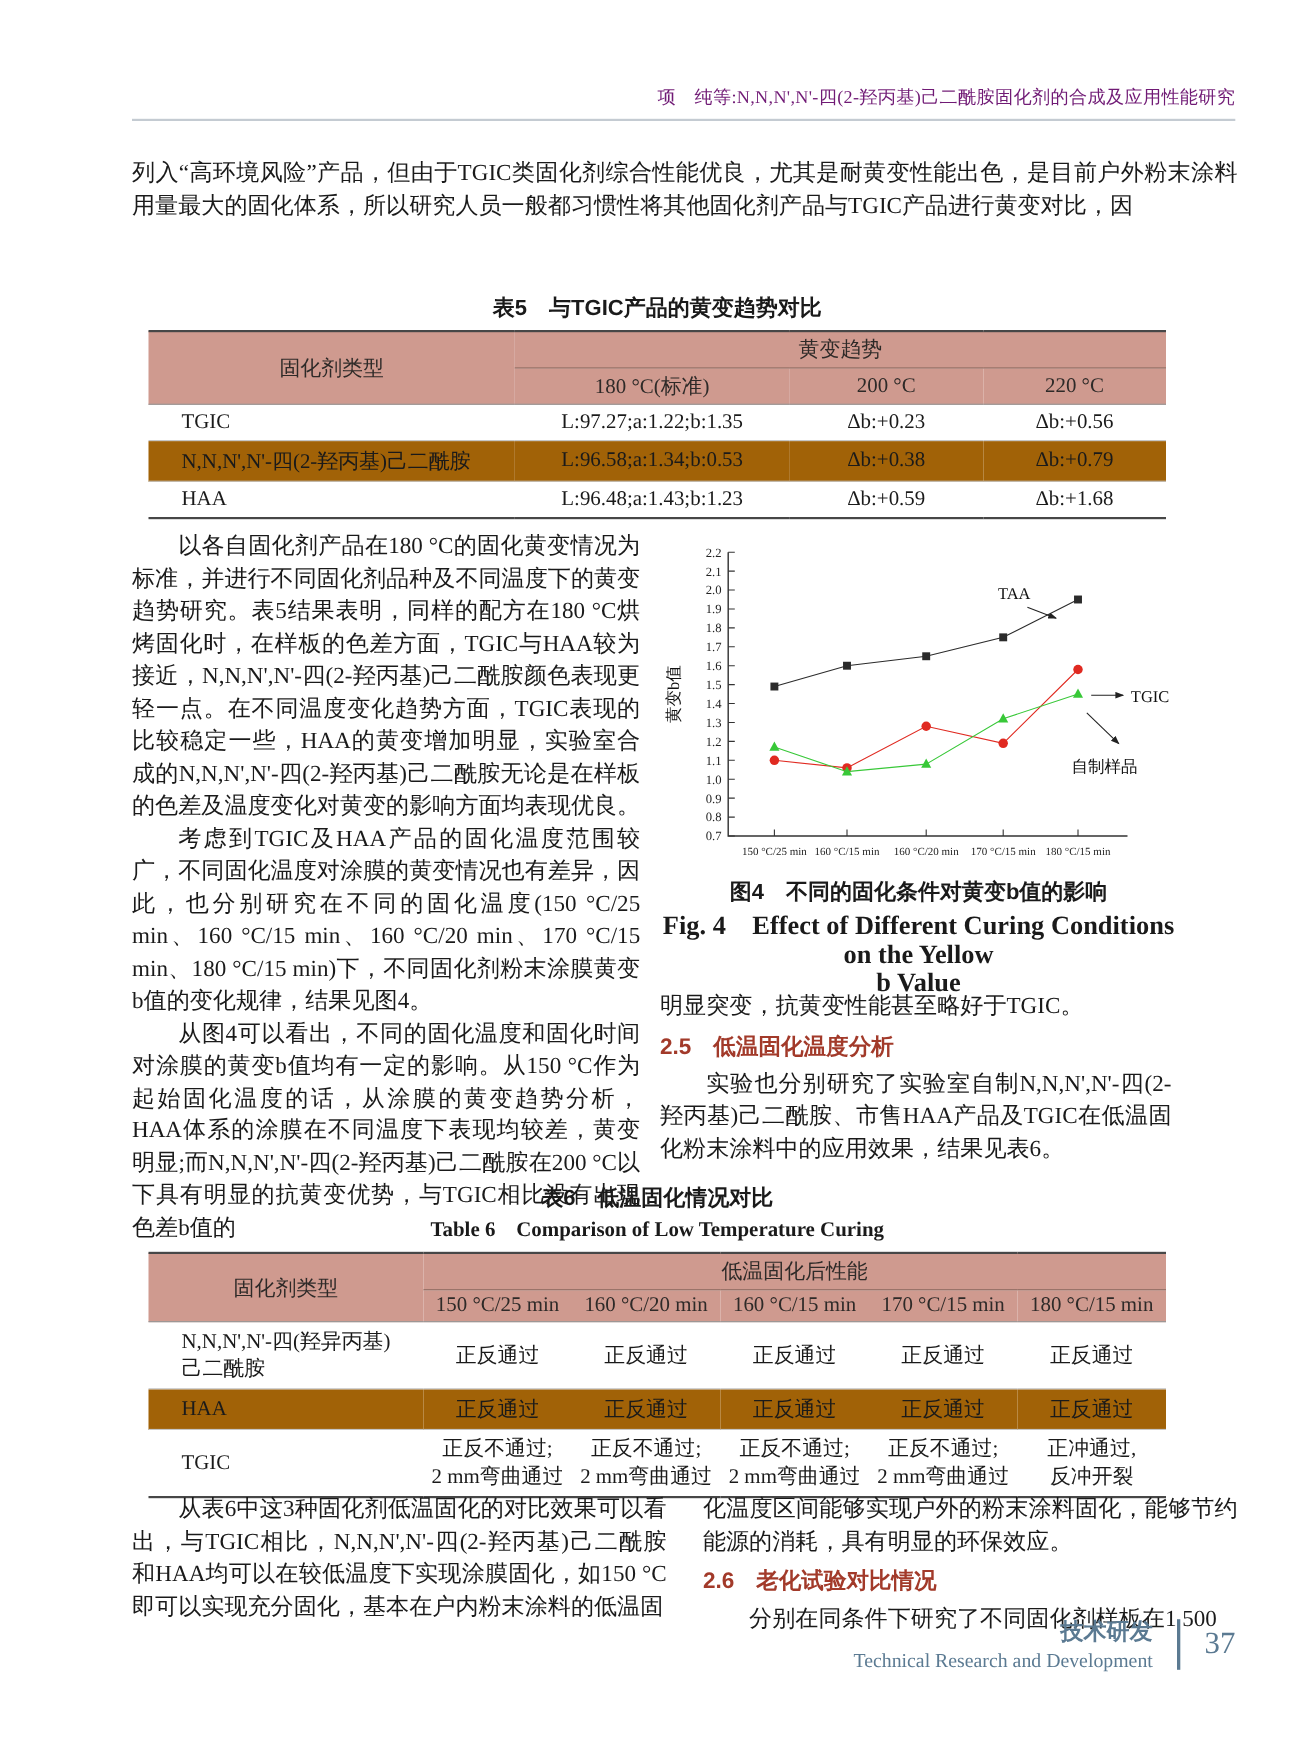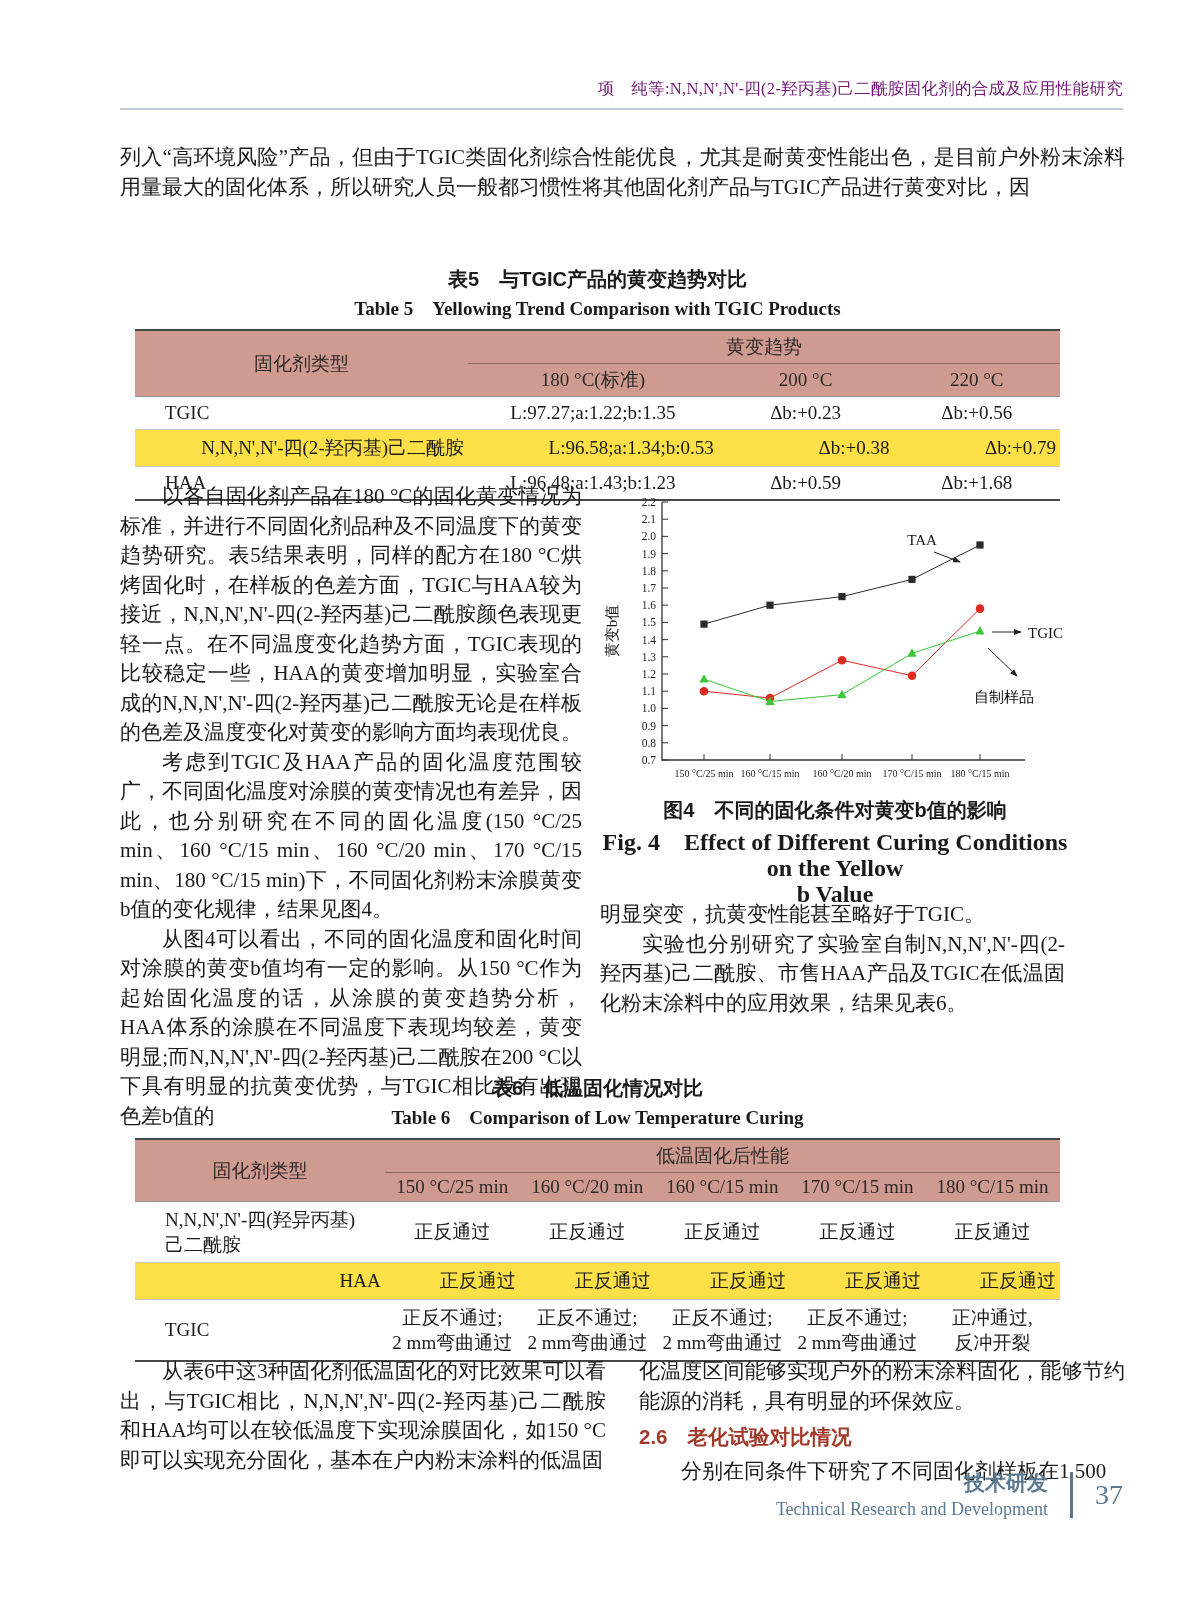--- a/index.html
+++ b/index.html
@@ -21,21 +21,21 @@
   .tbl-title-cn{text-align:center;font-weight:bold;font-size:20px;
      font-family:"Liberation Sans","DejaVu Sans",sans-serif;}
   .tbl-title-en{text-align:center;font-weight:bold;font-size:19px;margin-top:3px;}
   table{width:100%;border-collapse:collapse;margin-top:7px;
      border-top:2px solid #474747;border-bottom:2px solid #474747;}
   thead th{background:#cf9a8f;font-weight:normal;font-size:19px;padding:3px 4px;color:#2e2a28;}
   th.spanhead{border-bottom:1px solid #8d6a60;}
   tbody td{font-size:19px;padding:5px 4px;text-align:center;border-top:1px solid #c6c6c6;}
   tbody tr:first-child td{border-top:1px solid #979797;}
   td.rl,th.rl{text-align:left;padding-left:30px;}
-  tr.hl td{background:#fde047;text-align:right;}
+  tr.hl td{background:#a16207;}
   td.pre{white-space:pre-line;line-height:25px;}
   
   .mid-left{top:482px;left:120px;width:462px;}
   .fig-block{top:488px;left:600px;width:470px;}
   .fig-block svg{display:block;}
   .axis-xlabel{text-align:center;font-size:17px;margin-top:0px;}
   .fig-cap-cn{text-align:center;font-weight:bold;font-size:20px;margin-top:9px;
      font-family:"Liberation Sans","DejaVu Sans",sans-serif;}
   .fig-cap-en{text-align:center;font-weight:bold;font-size:24px;line-height:26px;margin-top:5px;}
   .mid-right{top:900px;left:600px;width:465px;}
@@ -57,21 +57,20 @@
 <div class="abs head-rule"></div>
 
 <div class="abs top-cols">
   <div class="col">
     <p class="body-p">列入“高环境风险”产品，但由于TGIC类固化剂综合性能优良，尤其是耐黄变性能出色，是目前户外粉末涂料用量最大的固化体系，所以研究人员一般都习惯性将其他固化剂产品与TGIC产品进行黄变对比，因</p>
   </div>
 </div>
 
 <div class="abs tblock t5">
   <div class="tbl-title-cn">表5　与TGIC产品的黄变趋势对比</div>
-  <div class="tbl-title-en">Table 5　Yellowing Trend Comparison with TGIC Products</div>
   <table>
     <colgroup>
         <col style="width:36%">
         <col style="width:27%">
         <col style="width:19%">
         <col style="width:18%">
       </colgroup>
     <thead>
       <tr>
         <th rowspan="2">固化剂类型</th>
@@ -190,20 +189,23 @@
     </svg>
   <div class="fig-cap-cn">图4　不同的固化条件对黄变b值的影响</div>
   <div class="fig-cap-en">
     <div>Fig. 4　Effect of Different Curing Conditions on the Yellow</div>
     <div>b Value</div>
   </div>
 </div>
 
 <div class="abs mid-right">
   <p class="body-p">明显突变，抗黄变性能甚至略好于TGIC。</p>
+  <div class="sec">
+    <span class="num">2.5</span><span>低温固化温度分析</span>
+  </div>
   <p class="body-p indent">实验也分别研究了实验室自制N,N,N',N'-四(2-羟丙基)己二酰胺、市售HAA产品及TGIC在低温固化粉末涂料中的应用效果，结果见表6。</p>
 </div>
 
 <div class="abs tblock t6">
   <div class="tbl-title-cn">表6　低温固化情况对比</div>
   <div class="tbl-title-en">Table 6　Comparison of Low Temperature Curing</div>
   <table>
     <colgroup>
         <col style="width:27%">
         <col style="width:14.6%">

